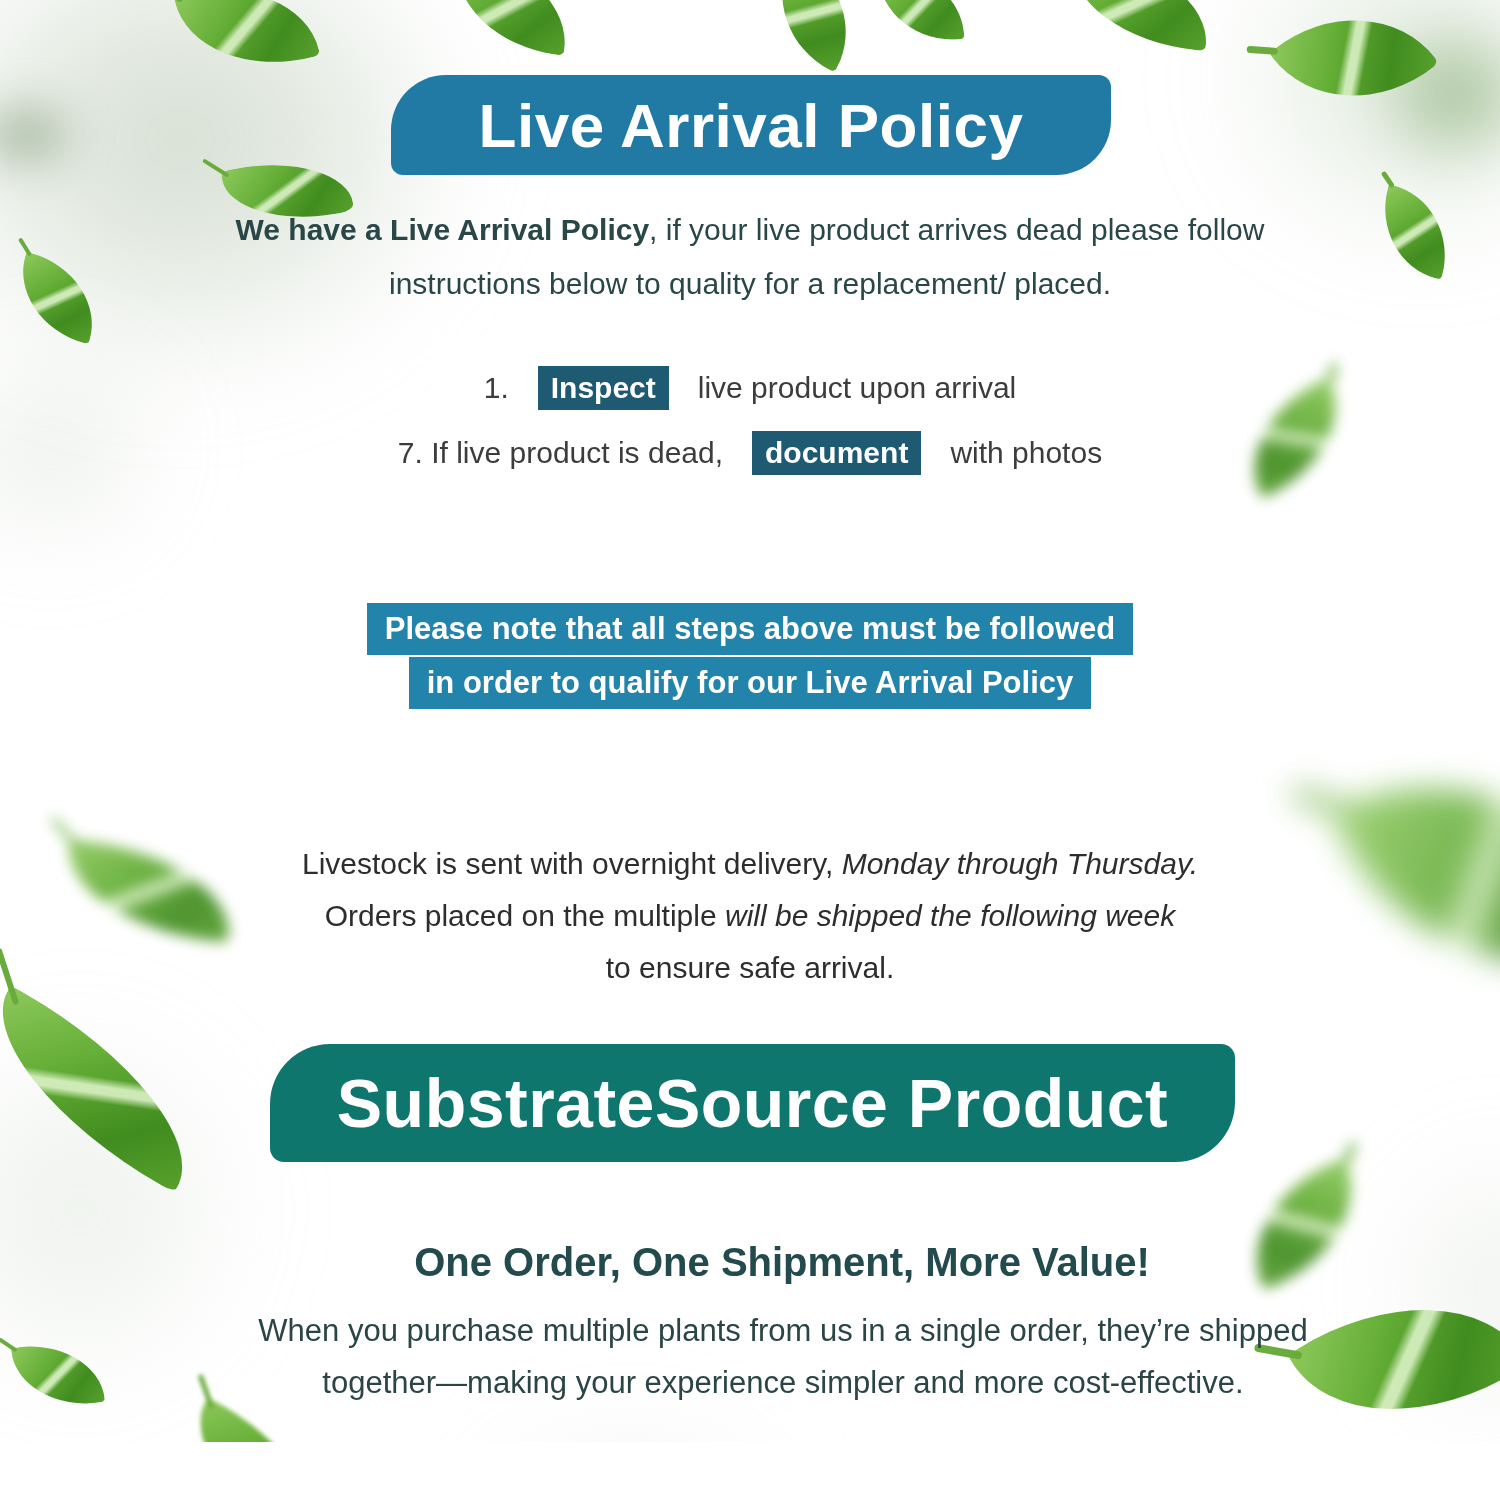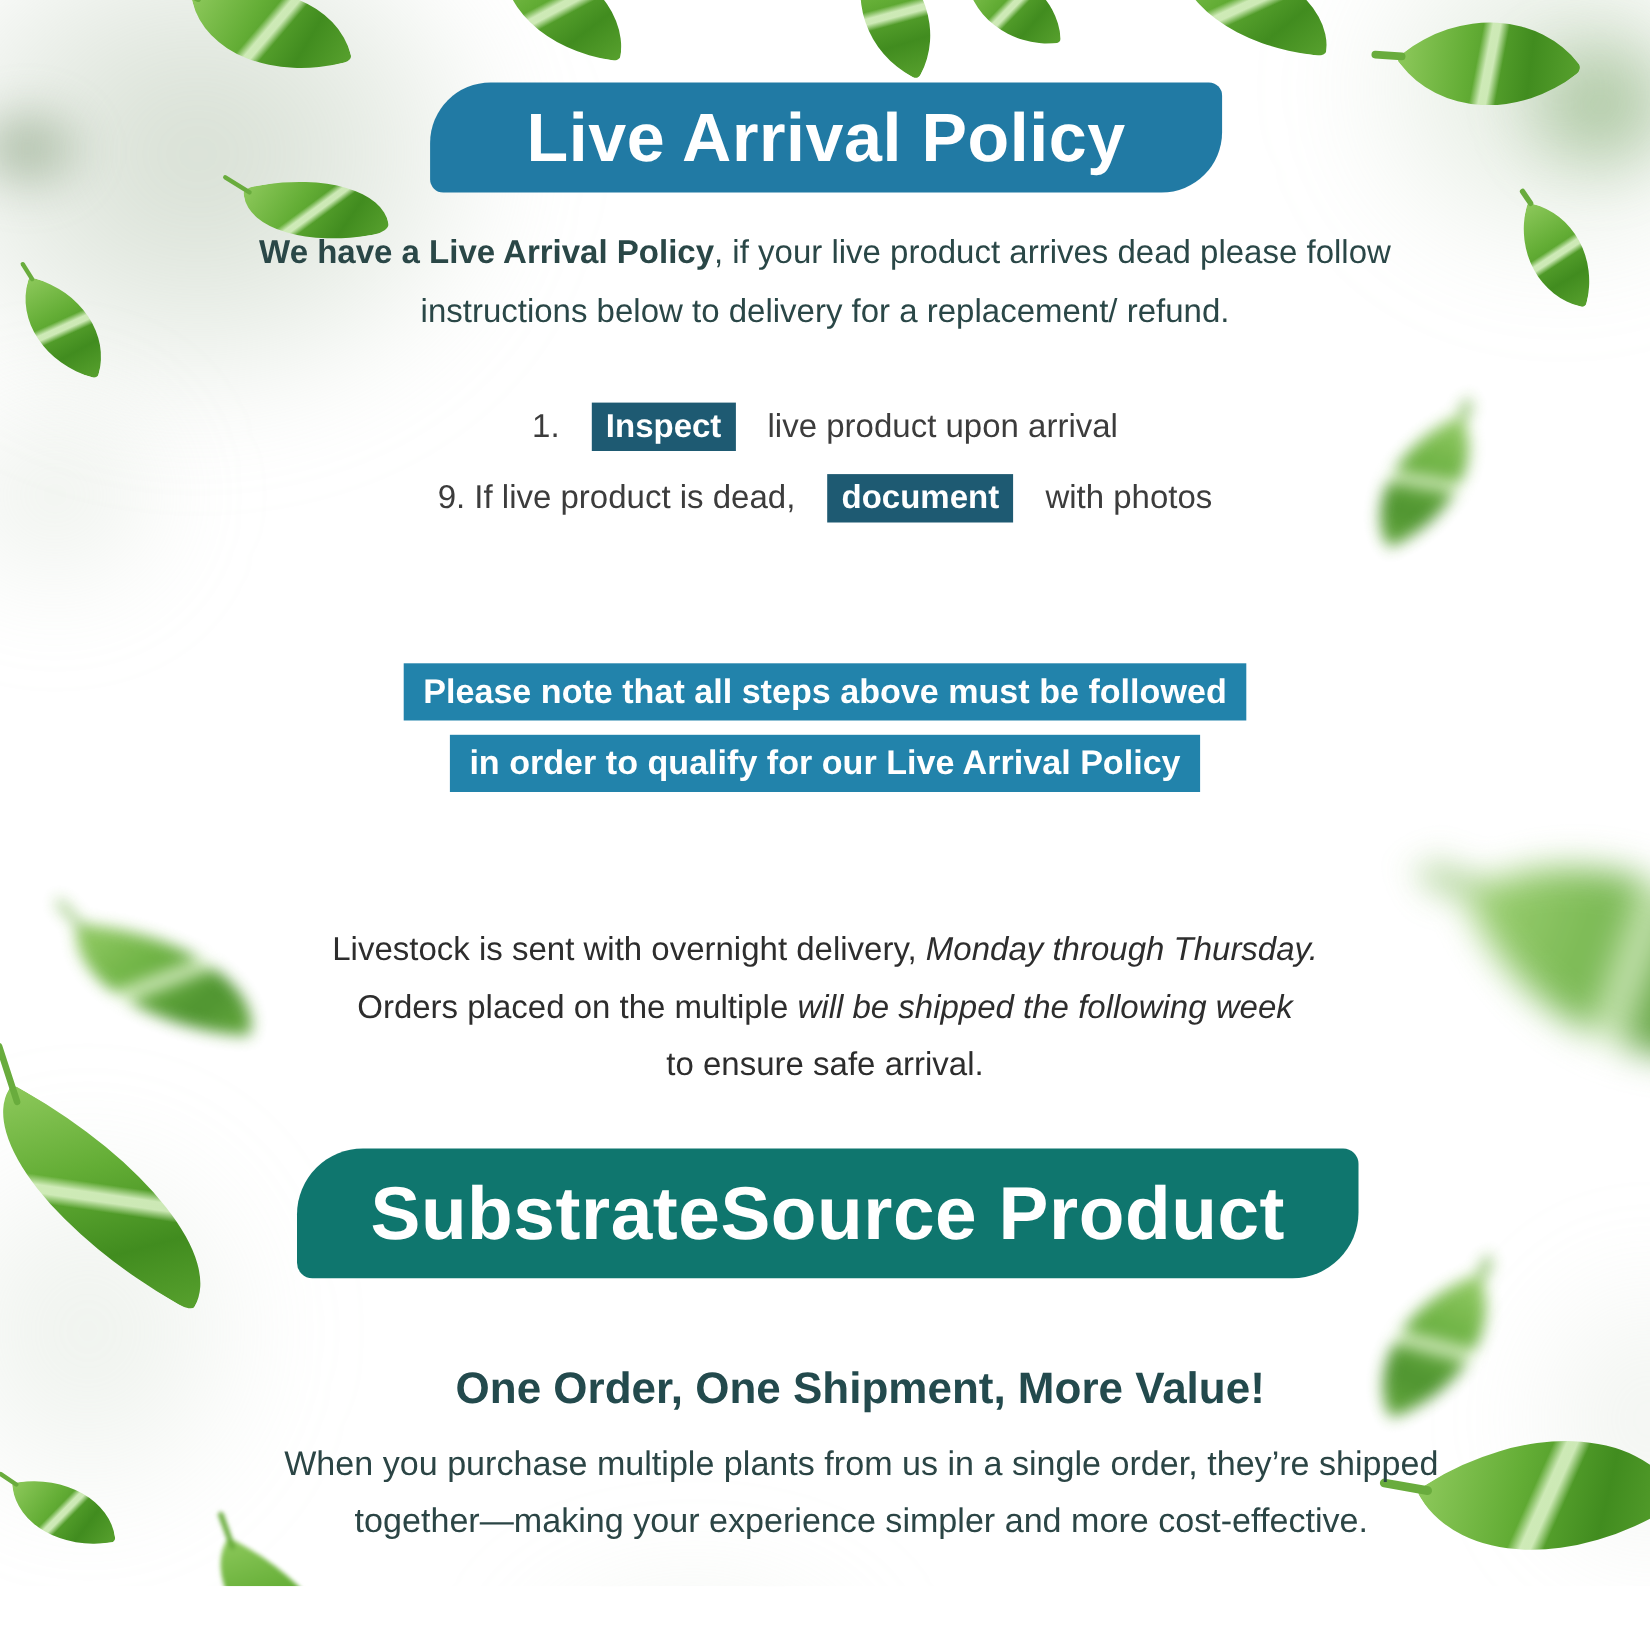--- a/index.html
+++ b/index.html
@@ -66,21 +66,21 @@
 
   #steps { top:366px; font-size:30px; color:#3C3C3C; }
   .step-row { margin-bottom:21px; }
   .step-hl {
     display:inline-block;
     background:#1E5A72; color:#ffffff; font-weight:700;
     padding:5px 13px; margin:0 29px;
   }
 
   #note { top:603px; }
-  .note-row { margin-bottom:13px; }
+  .note-row { margin-bottom:2px; }
   .note-line {
     display:inline-block;
     background:#2283AB; color:#ffffff; font-weight:700;
     font-size:31px; padding:8px 18px;
   }
 
   #shipping { top:838px; font-size:30px; color:#2D2D2D; line-height:52px; }
   .it { font-style:italic; }
 
   #headline { top:1240px; font-size:40px; font-weight:700; color:#234A4D;margin-left:32px; }
@@ -120,26 +120,26 @@
   <div class="leaf" style="left:15px; top:1342px; width:86px; height:66px; transform:rotate(-8deg);"></div>
   <div class="leaf b1" style="left:180px; top:1428px; width:150px; height:80px; transform:rotate(28deg);"></div>
   <div class="leaf" style="left:1308px; top:1292px; width:200px; height:135px; transform:rotate(-32deg);"></div>
 
   <div class="banner" id="banner-top">
     <span>Live Arrival Policy</span>
   </div>
 
   <div class="centered" id="intro">
     <div><span class="bold">We have a Live Arrival Policy</span><span>, if your live product arrives dead please follow</span></div>
-    <div>instructions below to delivery for a replacement/ refund.</div>
+    <div>instructions below to quality for a replacement/ placed.</div>
   </div>
 
   <div class="centered" id="steps">
     <div class="step-row"><span>1.</span><span class="step-hl">Inspect</span><span>live product upon arrival</span></div>
-    <div class="step-row"><span>9. If live product is dead,</span><span class="step-hl">document</span><span>with photos</span></div>
+    <div class="step-row"><span>7. If live product is dead,</span><span class="step-hl">document</span><span>with photos</span></div>
   </div>
 
   <div class="centered" id="note">
     <div class="note-row"><span class="note-line">Please note that all steps above must be followed</span></div>
     <div class="note-row"><span class="note-line">in order to qualify for our Live Arrival Policy</span></div>
   </div>
 
   <div class="centered" id="shipping">
     <div><span>Livestock is sent with overnight delivery,</span> <span class="it">Monday through Thursday.</span></div>
     <div><span>Orders placed on the multiple</span> <span class="it">will be shipped the following week</span></div>

